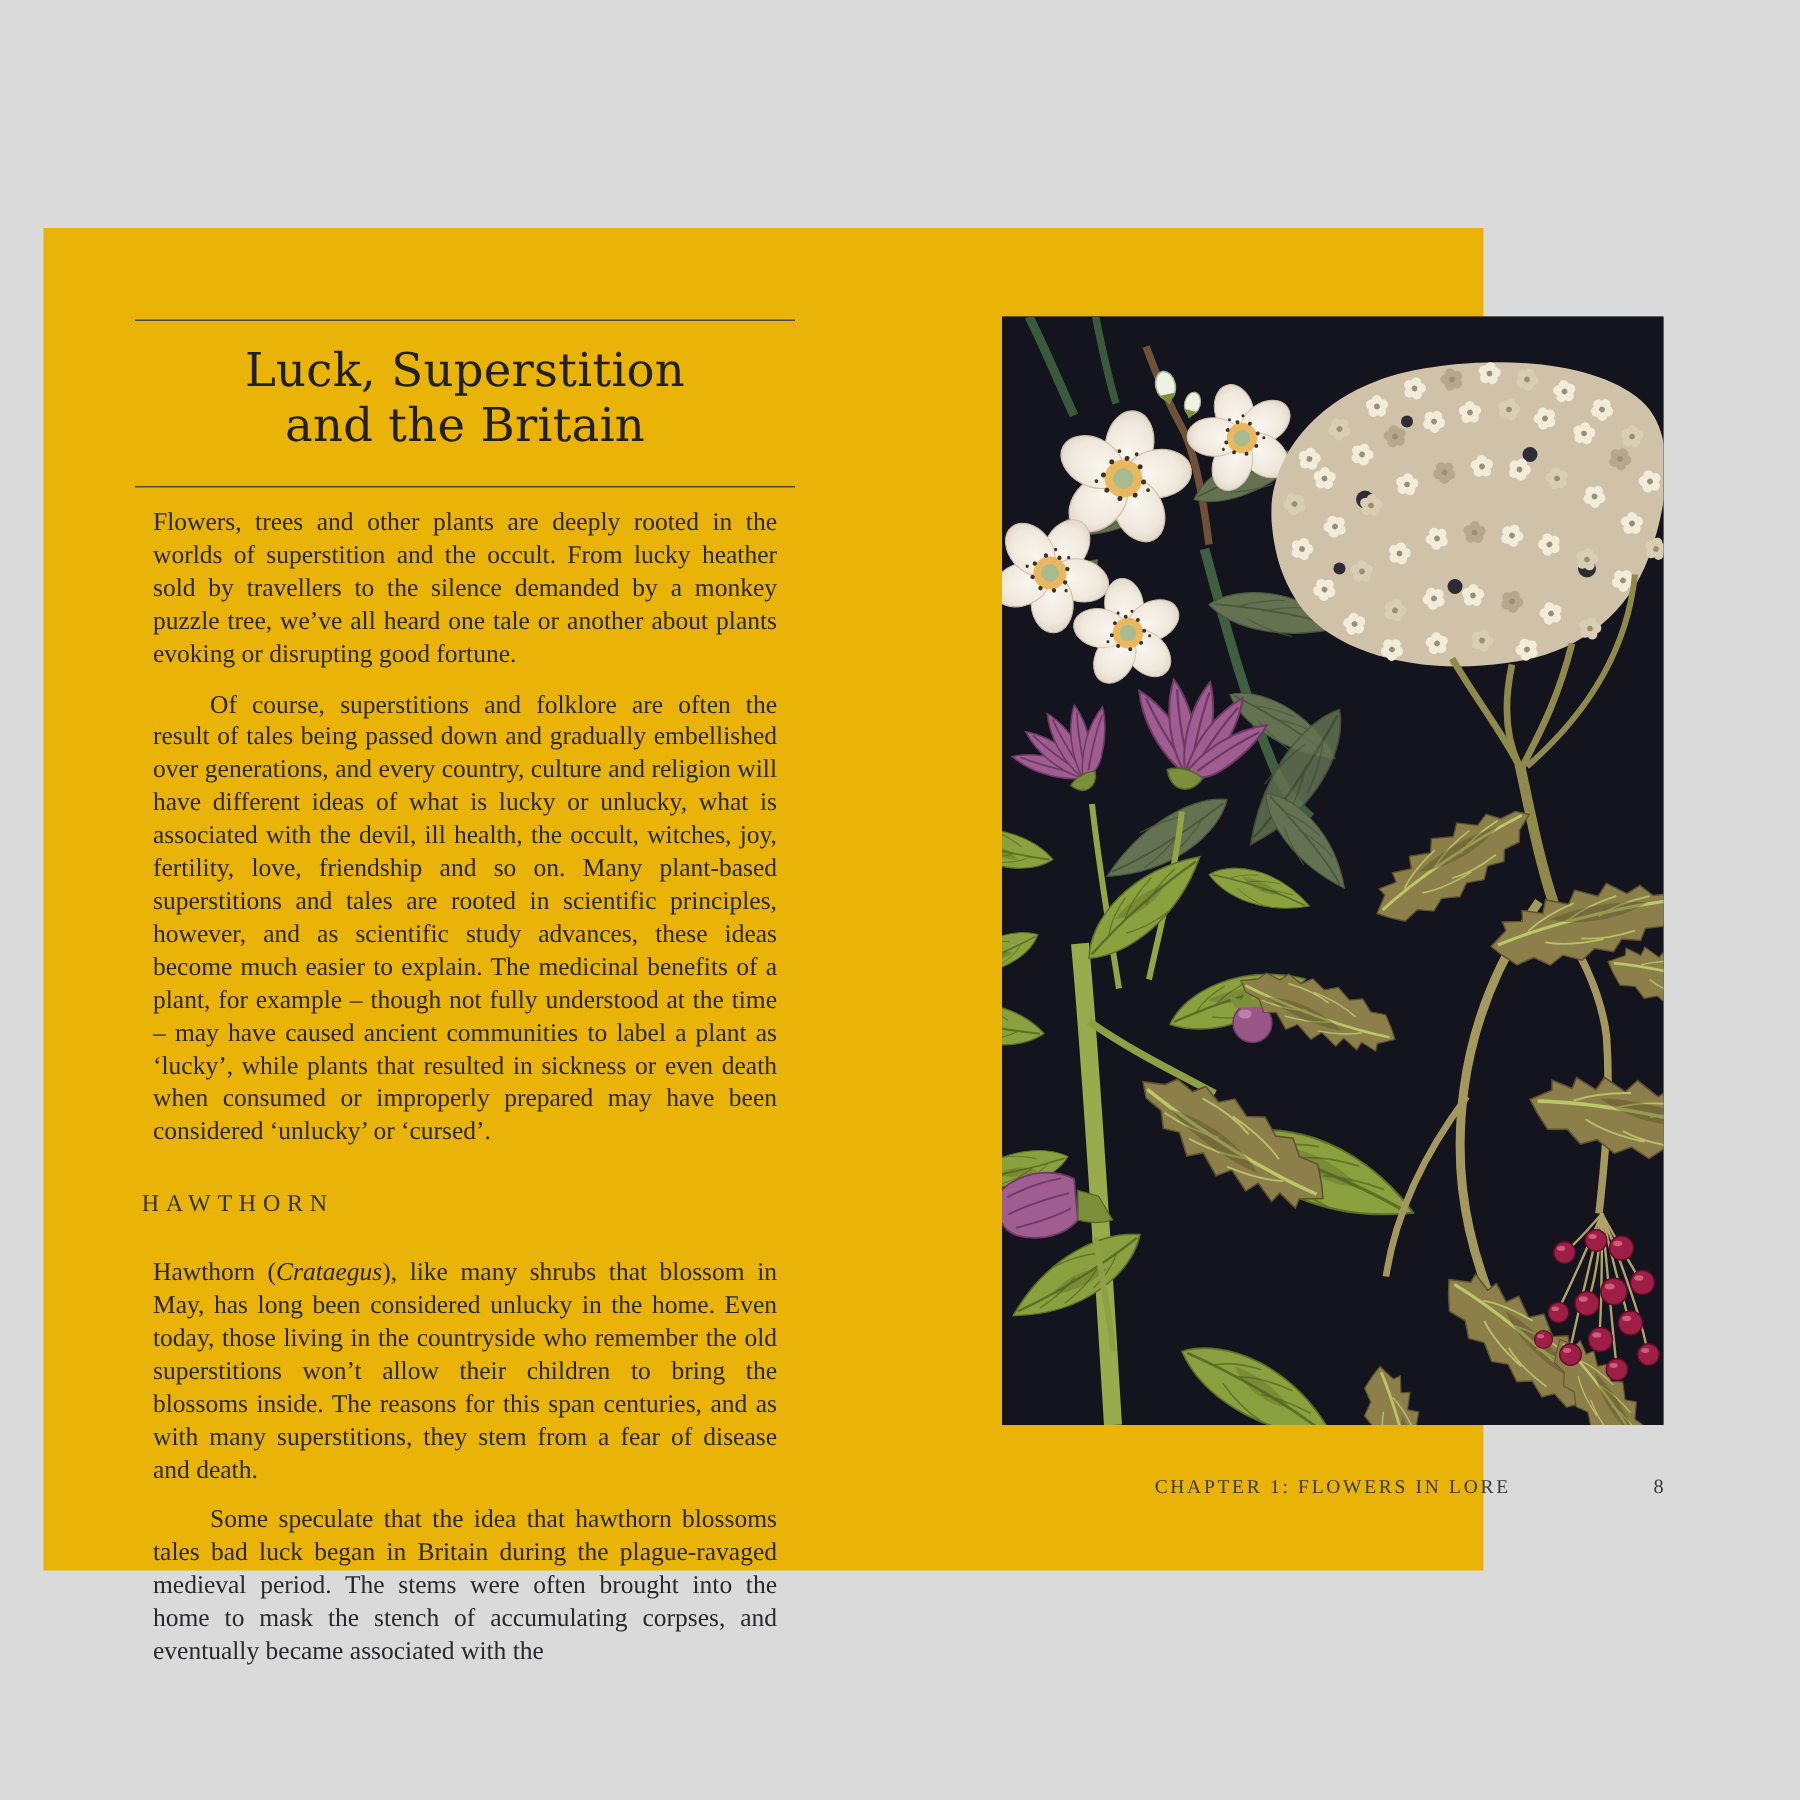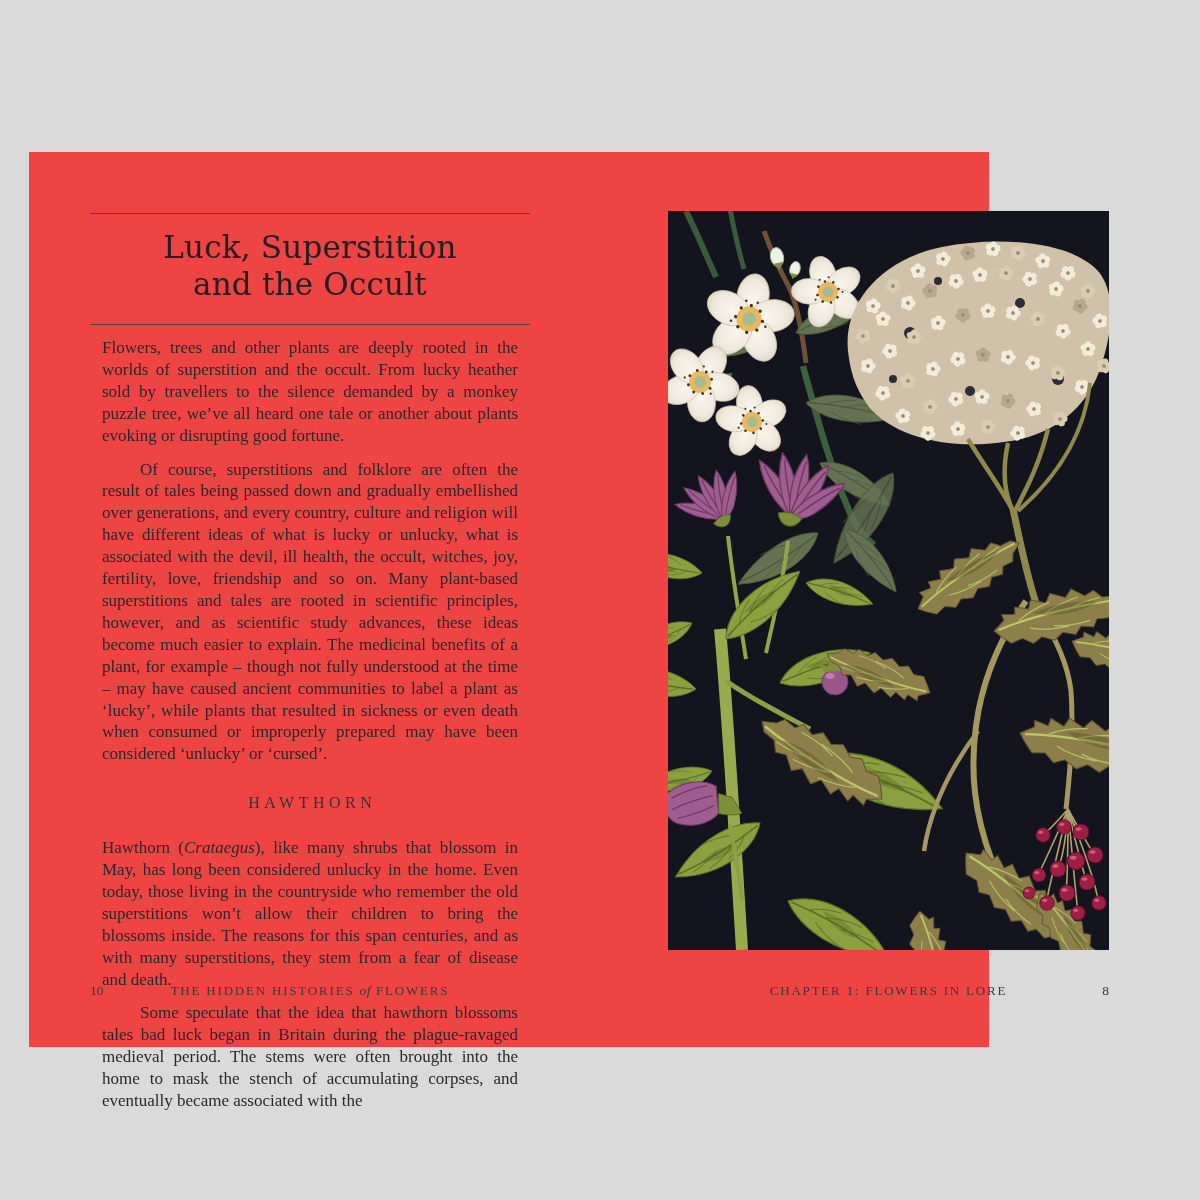--- a/index.html
+++ b/index.html
@@ -6,21 +6,21 @@
   body{
     width:1200px;height:1200px;
     background:#dadada;
     font-family:"Liberation Serif", serif;
     position:relative;
     overflow:hidden;
   }
   .spread{
     position:absolute;left:29px;top:152px;
     width:960px;height:895px;
-    background:#ef4444;
+    background:#eab308;
   }
   
   .text-col{
     position:absolute;left:61px;top:0;width:440px;
   }
   .rule{
     border:none;border-top:1.4px solid #4a4a4a;margin:0;
   }
   .rule-top{margin-top:61px;}
   .chapter-title{
@@ -32,21 +32,21 @@
   }
   .rule-bottom{margin-bottom:12px;}
   .body-text{
     font-size:17px;line-height:21.9px;color:#28282b;
     text-align:justify;
   }
   .body-text p{margin:12px;}
   .body-text p.indent{text-indent:38px;}
   .section-heading{
     font-size:16px;letter-spacing:4.5px;text-indent:4.5px;
-    text-align:center;color:#333336;font-weight:400;
+    text-align:left;color:#333336;font-weight:400;
     margin:27px 0 23px 0;
   }
   
   .footer-left{
     position:absolute;left:61px;top:831px;width:440px;height:18px;
     font-size:13.5px;color:#39393c;
   }
   .folio-left{position:absolute;left:0;top:0;}
   .running-title{
     position:absolute;left:0;right:0;text-align:center;
@@ -69,36 +69,32 @@
   }
   .plate svg{display:block;}
 </style>
 </head>
 <body>
 
 <div class="spread">
 
   <div class="text-col">
     <hr class="rule rule-top">
-    <h1 class="chapter-title"><span>Luck, Superstition</span><br><span>and the Occult</span></h1>
+    <h1 class="chapter-title"><span>Luck, Superstition</span><br><span>and the Britain</span></h1>
     <hr class="rule rule-bottom">
 
     <div class="body-text">
       <p>Flowers, trees and other plants are deeply rooted in the worlds of superstition and the occult. From lucky heather sold by travellers to the silence demanded by a monkey puzzle tree, we’ve all heard one tale or another about plants evoking or disrupting good fortune.</p>
       <p class="indent">Of course, superstitions and folklore are often the result of tales being passed down and gradually embellished over generations, and every country, culture and religion will have different ideas of what is lucky or unlucky, what is associated with the devil, ill health, the occult, witches, joy, fertility, love, friendship and so on. Many plant-based superstitions and tales are rooted in scientific principles, however, and as scientific study advances, these ideas become much easier to explain. The medicinal benefits of a plant, for example – though not fully understood at the time – may have caused ancient communities to label a plant as ‘lucky’, while plants that resulted in sickness or even death when consumed or improperly prepared may have been considered ‘unlucky’ or ‘cursed’.</p>
       <h2 class="section-heading">HAWTHORN</h2>
       <p><span>Hawthorn (</span><em>Crataegus</em><span>), like many shrubs that blossom in May, has long been considered unlucky in the home. Even today, those living in the countryside who remember the old superstitions won’t allow their children to bring the blossoms inside. The reasons for this span centuries, and as with many superstitions, they stem from a fear of disease and death.</span></p>
       <p class="indent">Some speculate that the idea that hawthorn blossoms tales bad luck began in Britain during the plague-ravaged medieval period. The stems were often brought into the home to mask the stench of accumulating corpses, and eventually became associated with the</p>
     </div>
   </div>
 
-  <div class="footer-left">
-    <span class="folio-left">10</span>
-    <span class="running-title"><span>THE HIDDEN HISTORIES</span> <em>of</em> <span>FLOWERS</span></span>
-  </div>
 
   <div class="plate">
     <svg viewBox="0 0 441 739" width="441" height="739" xmlns="http://www.w3.org/2000/svg">
       <defs>
         <radialGradient id="pg" cx="50%" cy="65%" r="70%">
           <stop offset="0%" stop-color="#faf6ee"></stop>
           <stop offset="70%" stop-color="#efe8dd"></stop>
           <stop offset="100%" stop-color="#ded2c2"></stop>
         </radialGradient>
 

